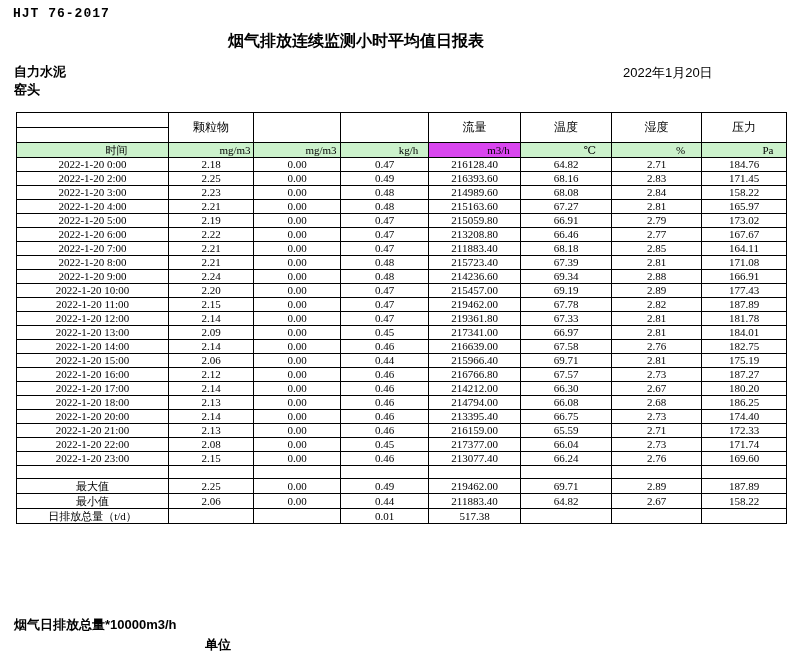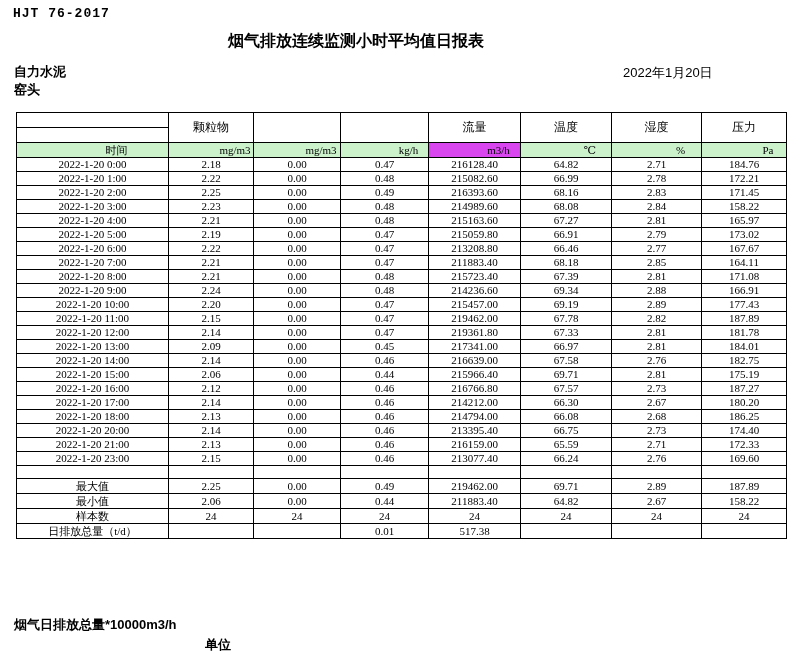--- a/index.html
+++ b/index.html
@@ -97,30 +97,20 @@
         <td data-name="data-row-cell">2022-1-20 0:00</td>
         <td data-name="data-row-cell">2.18</td>
         <td data-name="data-row-cell">0.00</td>
         <td data-name="data-row-cell">0.47</td>
         <td data-name="data-row-cell">216128.40</td>
         <td data-name="data-row-cell">64.82</td>
         <td data-name="data-row-cell">2.71</td>
         <td data-name="data-row-cell">184.76</td>
       </tr>
       <tr data-name="data-row">
-        <td data-name="data-row-cell">2022-1-20 1:00</td>
-        <td data-name="data-row-cell">2.22</td>
-        <td data-name="data-row-cell">0.00</td>
-        <td data-name="data-row-cell">0.48</td>
-        <td data-name="data-row-cell">215082.60</td>
-        <td data-name="data-row-cell">66.99</td>
-        <td data-name="data-row-cell">2.78</td>
-        <td data-name="data-row-cell">172.21</td>
-      </tr>
-      <tr data-name="data-row">
         <td data-name="data-row-cell">2022-1-20 2:00</td>
         <td data-name="data-row-cell">2.25</td>
         <td data-name="data-row-cell">0.00</td>
         <td data-name="data-row-cell">0.49</td>
         <td data-name="data-row-cell">216393.60</td>
         <td data-name="data-row-cell">68.16</td>
         <td data-name="data-row-cell">2.83</td>
         <td data-name="data-row-cell">171.45</td>
       </tr>
       <tr data-name="data-row">
@@ -295,20 +285,30 @@
       </tr>
       <tr data-name="data-row">
         <td data-name="data-row-cell">2022-1-20 21:00</td>
         <td data-name="data-row-cell">2.13</td>
         <td data-name="data-row-cell">0.00</td>
         <td data-name="data-row-cell">0.46</td>
         <td data-name="data-row-cell">216159.00</td>
         <td data-name="data-row-cell">65.59</td>
         <td data-name="data-row-cell">2.71</td>
         <td data-name="data-row-cell">172.33</td>
+      </tr>
+      <tr data-name="data-row">
+        <td data-name="data-row-cell">2022-1-20 22:00</td>
+        <td data-name="data-row-cell">2.08</td>
+        <td data-name="data-row-cell">0.00</td>
+        <td data-name="data-row-cell">0.45</td>
+        <td data-name="data-row-cell">217377.00</td>
+        <td data-name="data-row-cell">66.04</td>
+        <td data-name="data-row-cell">2.73</td>
+        <td data-name="data-row-cell">171.74</td>
       </tr>
       <tr data-name="data-row">
         <td data-name="data-row-cell">2022-1-20 23:00</td>
         <td data-name="data-row-cell">2.15</td>
         <td data-name="data-row-cell">0.00</td>
         <td data-name="data-row-cell">0.46</td>
         <td data-name="data-row-cell">213077.40</td>
         <td data-name="data-row-cell">66.24</td>
         <td data-name="data-row-cell">2.76</td>
         <td data-name="data-row-cell">169.60</td>
@@ -337,30 +337,20 @@
         <td data-name="summary-row-cell">最小值</td>
         <td data-name="summary-row-cell">2.06</td>
         <td data-name="summary-row-cell">0.00</td>
         <td data-name="summary-row-cell">0.44</td>
         <td data-name="summary-row-cell">211883.40</td>
         <td data-name="summary-row-cell">64.82</td>
         <td data-name="summary-row-cell">2.67</td>
         <td data-name="summary-row-cell">158.22</td>
       </tr>
       <tr data-name="summary-row" class="sumrow">
-        <td data-name="summary-row-cell">样本数</td>
-        <td data-name="summary-row-cell">24</td>
-        <td data-name="summary-row-cell">24</td>
-        <td data-name="summary-row-cell">24</td>
-        <td data-name="summary-row-cell">24</td>
-        <td data-name="summary-row-cell">24</td>
-        <td data-name="summary-row-cell">24</td>
-        <td data-name="summary-row-cell">24</td>
-      </tr>
-      <tr data-name="summary-row" class="sumrow">
         <td data-name="summary-row-cell">日排放总量（t/d）</td>
         <td data-name="summary-row-cell"></td>
         <td data-name="summary-row-cell"></td>
         <td data-name="summary-row-cell">0.01</td>
         <td data-name="summary-row-cell">517.38</td>
         <td data-name="summary-row-cell"></td>
         <td data-name="summary-row-cell"></td>
         <td data-name="summary-row-cell"></td>
       </tr>
   </tbody>

